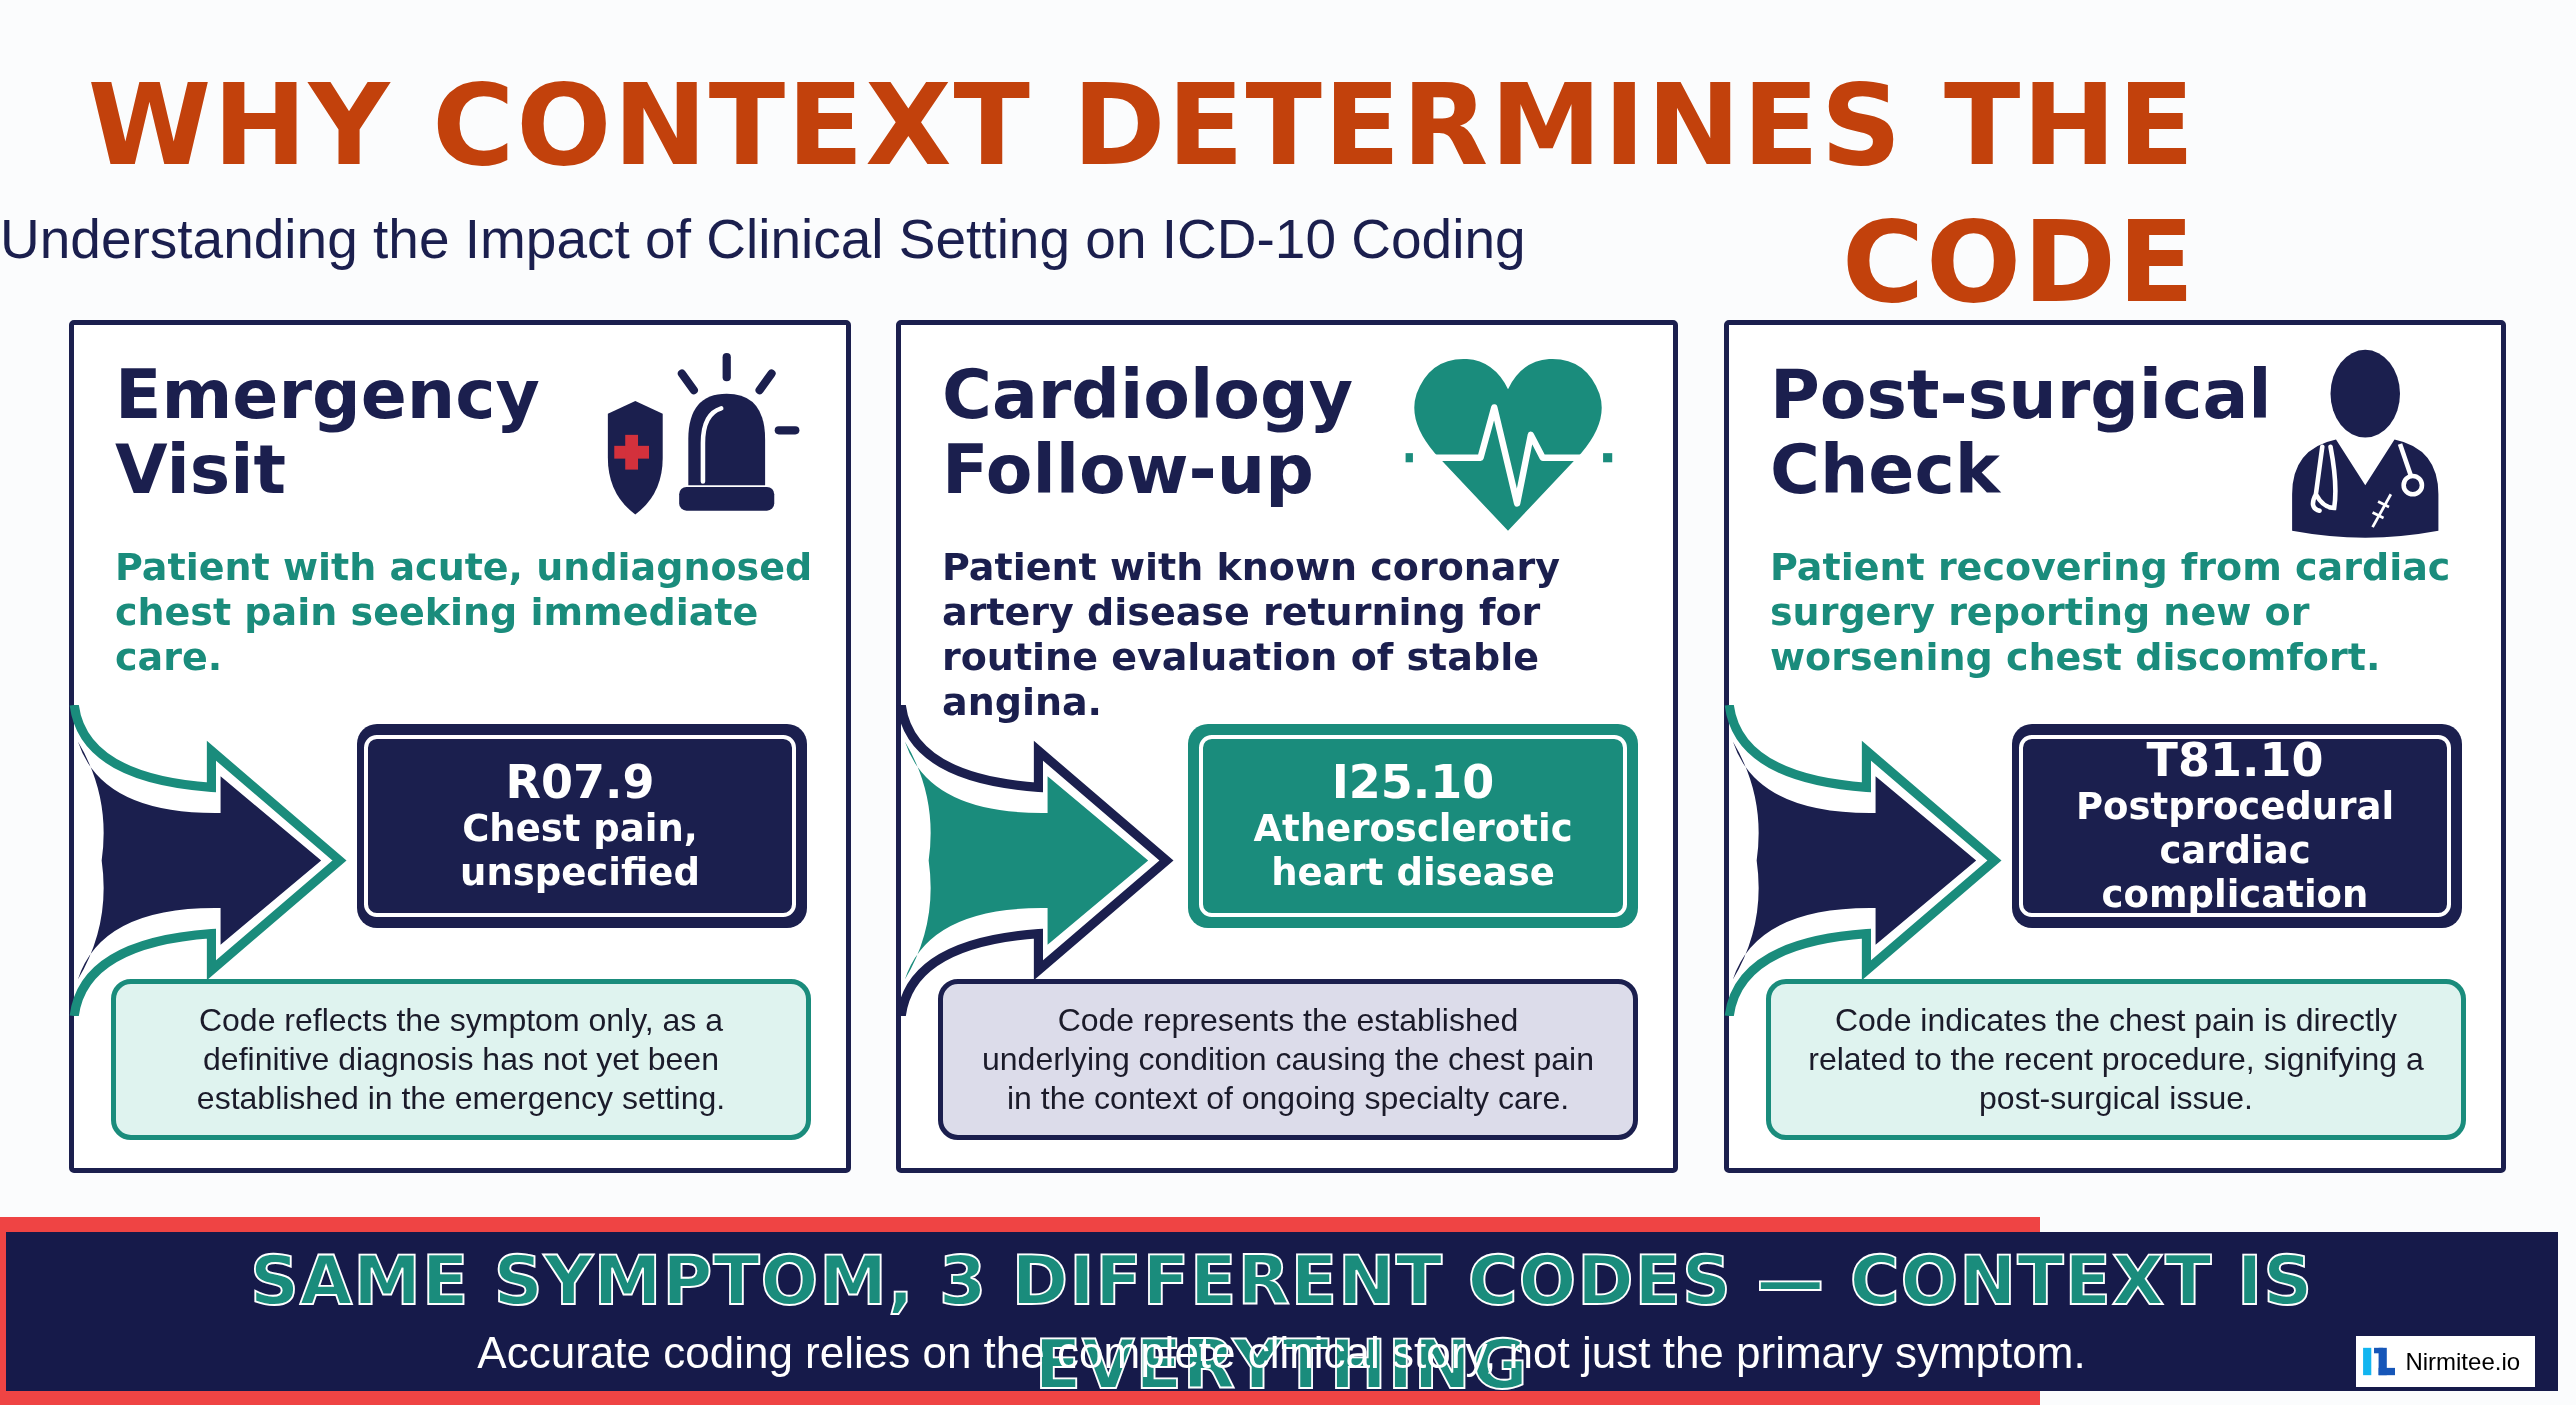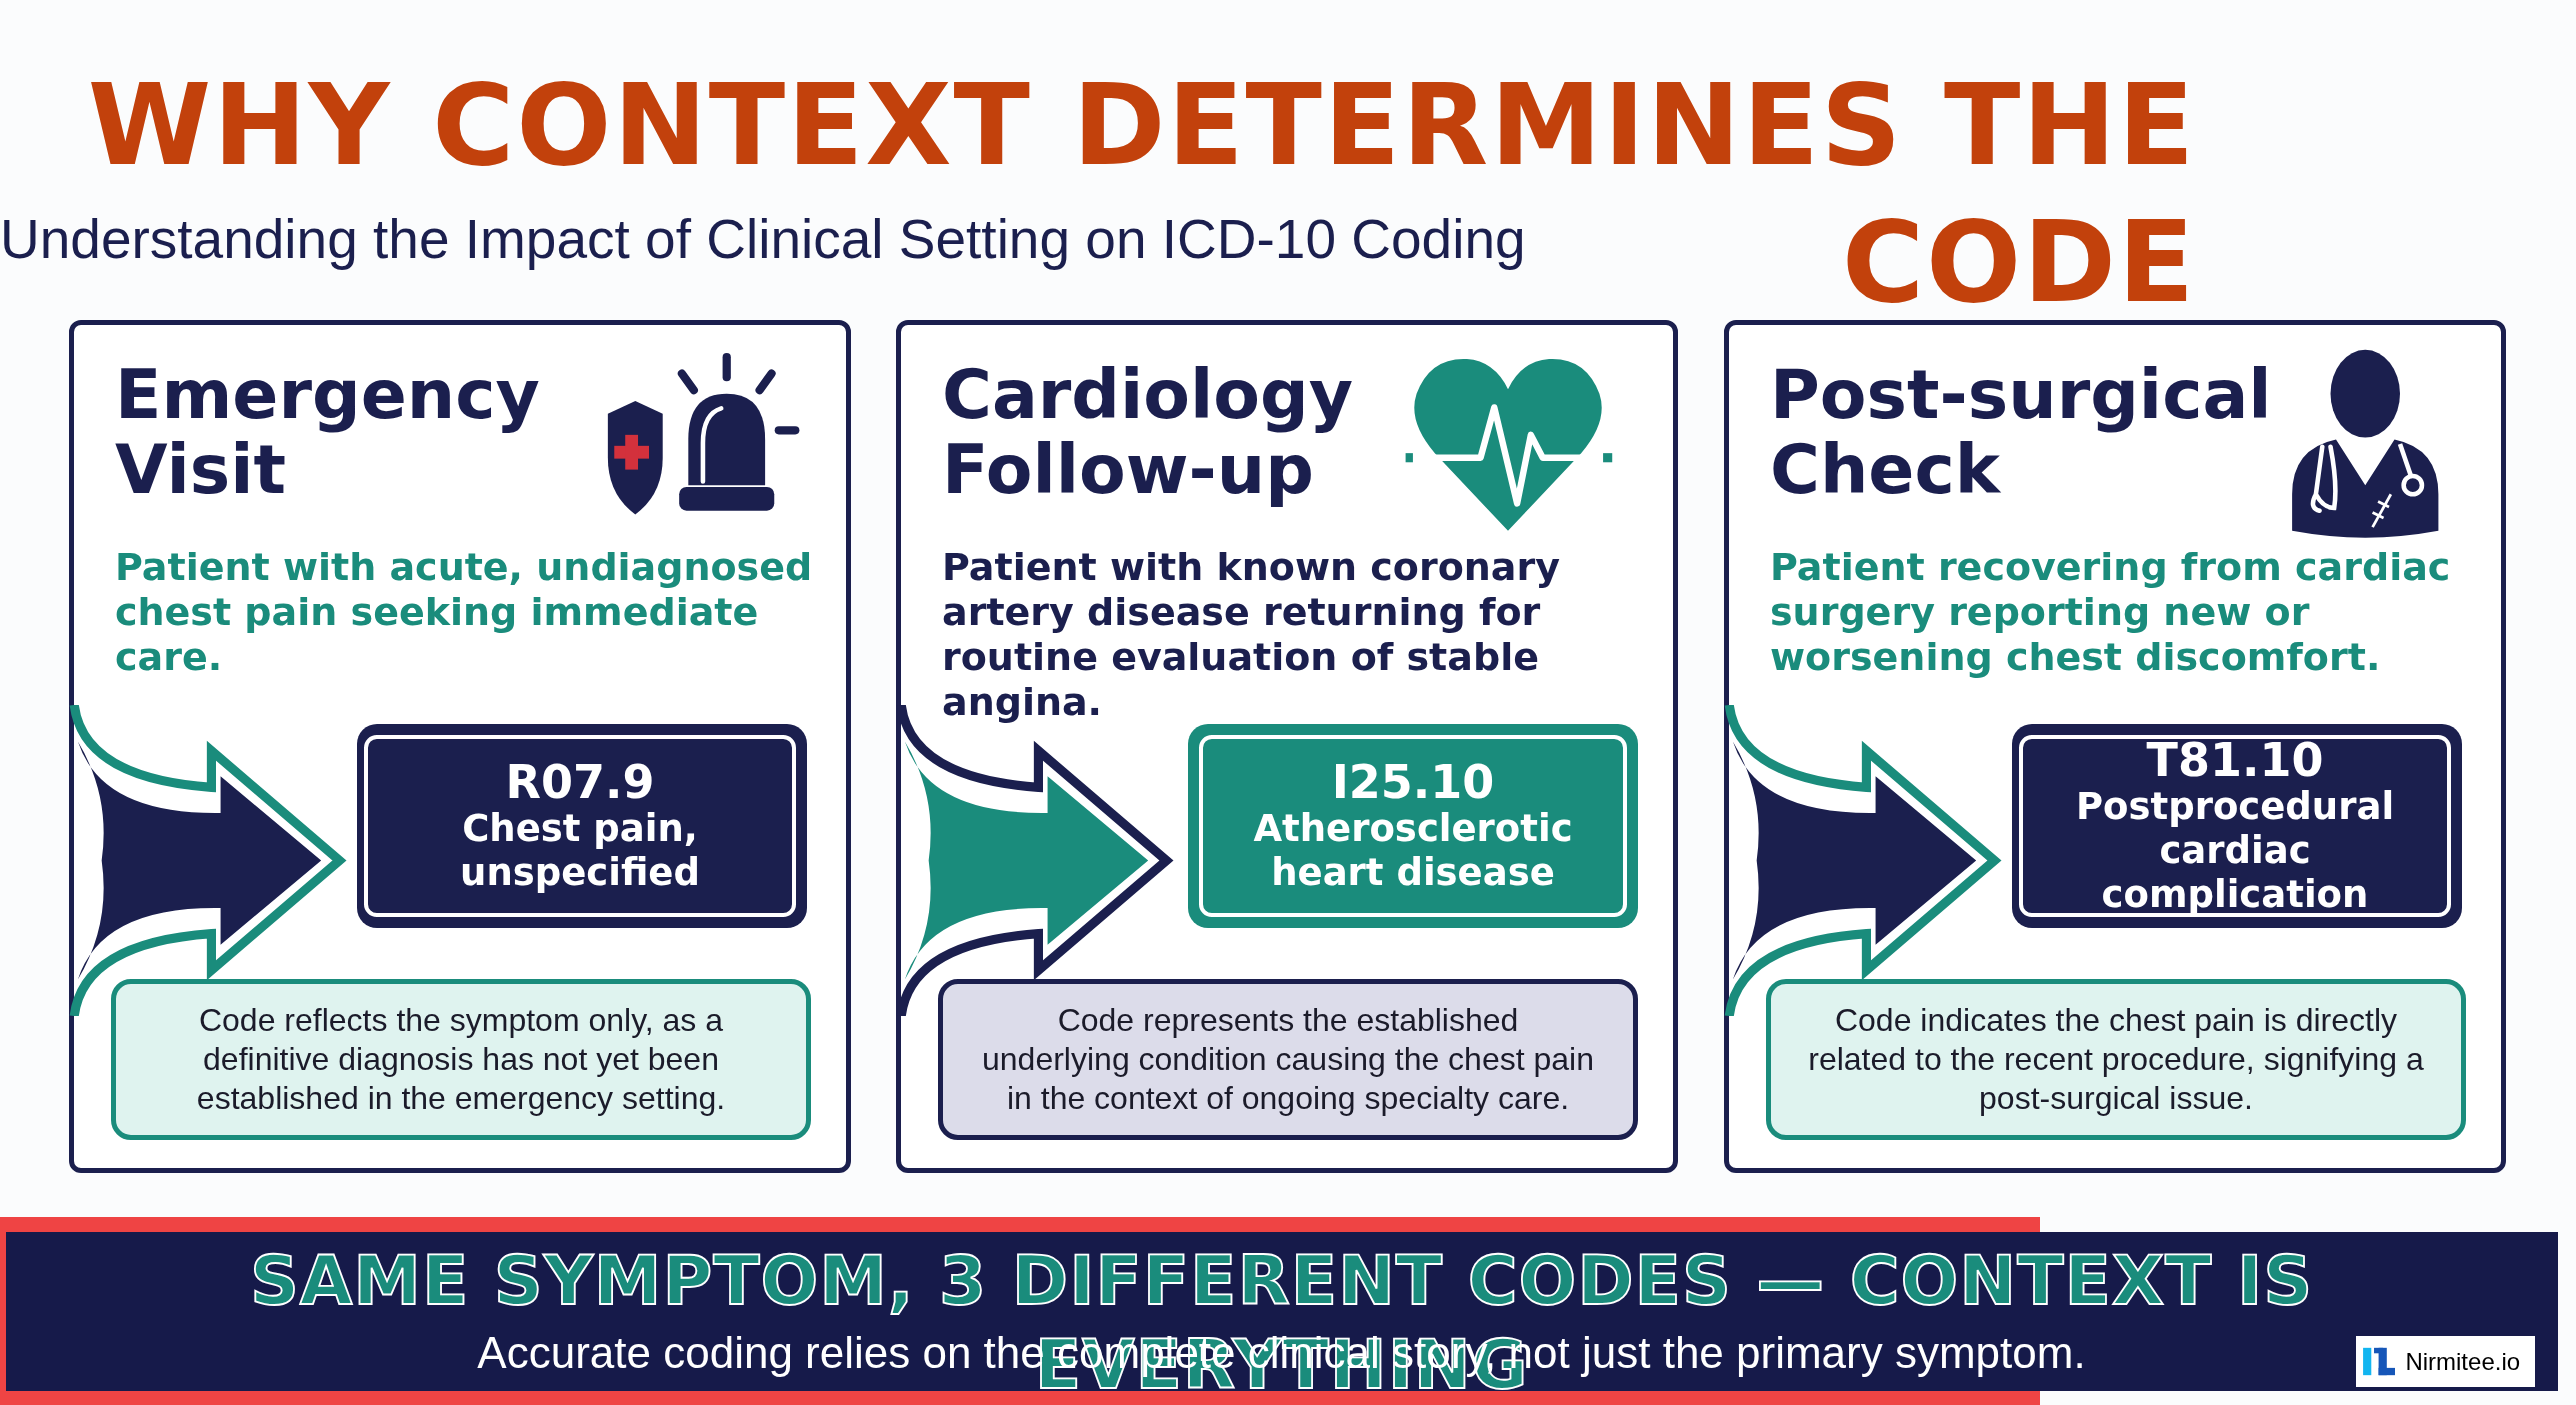--- a/index.html
+++ b/index.html
@@ -3,21 +3,21 @@
 <meta charset="utf-8">
 <style>
   html, body { margin:0; padding:0; }
   body { width:2576px; height:1405px; background:#fbfcfd; position:relative; overflow:hidden;
          font-family:"DejaVu Sans","Liberation Sans",sans-serif; color:#1b1f4e; }
   .title { position:absolute; left:0; width:2196px; top:57px; text-align:right; font-weight:bold;
            font-size:112px; letter-spacing:1.8px; color:#c2410c; line-height:137px; }
   .subtitle { position:absolute; left:0; width:2576px; top:203px; text-align:left;
               font-size:55px; color:#1b1f4e; line-height:73px; font-family:"Liberation Sans",sans-serif; }
   .card { position:absolute; top:320px; width:782px; height:853px; box-sizing:border-box;
-          border:5.5px solid #1b1f4e; border-radius:12px; background:#ffffff; }
+          border:5.5px solid #1b1f4e; border-radius:5px; background:#ffffff; }
   .card-title { position:absolute; left:41px; top:32px; font-weight:bold; font-size:68px;
                 line-height:75px; color:#1b1f4e; width:476px; }
   .card-desc { position:absolute; left:41px; top:220px; font-weight:bold; font-size:38px;
                line-height:45px; width:714px; }
   .desc-teal { color:#1a8c7c; }
   .desc-navy { color:#1b1f4e; }
   .card-icon { position:absolute; right:37px; top:23px; width:256px; height:192px; }
   .arrow { position:absolute; left:-9.1px; top:380px; width:302px; height:311px; }
   .code-box { position:absolute; top:399px; width:450px; height:204px; box-sizing:border-box;
               border-radius:20px; padding:11px; }

